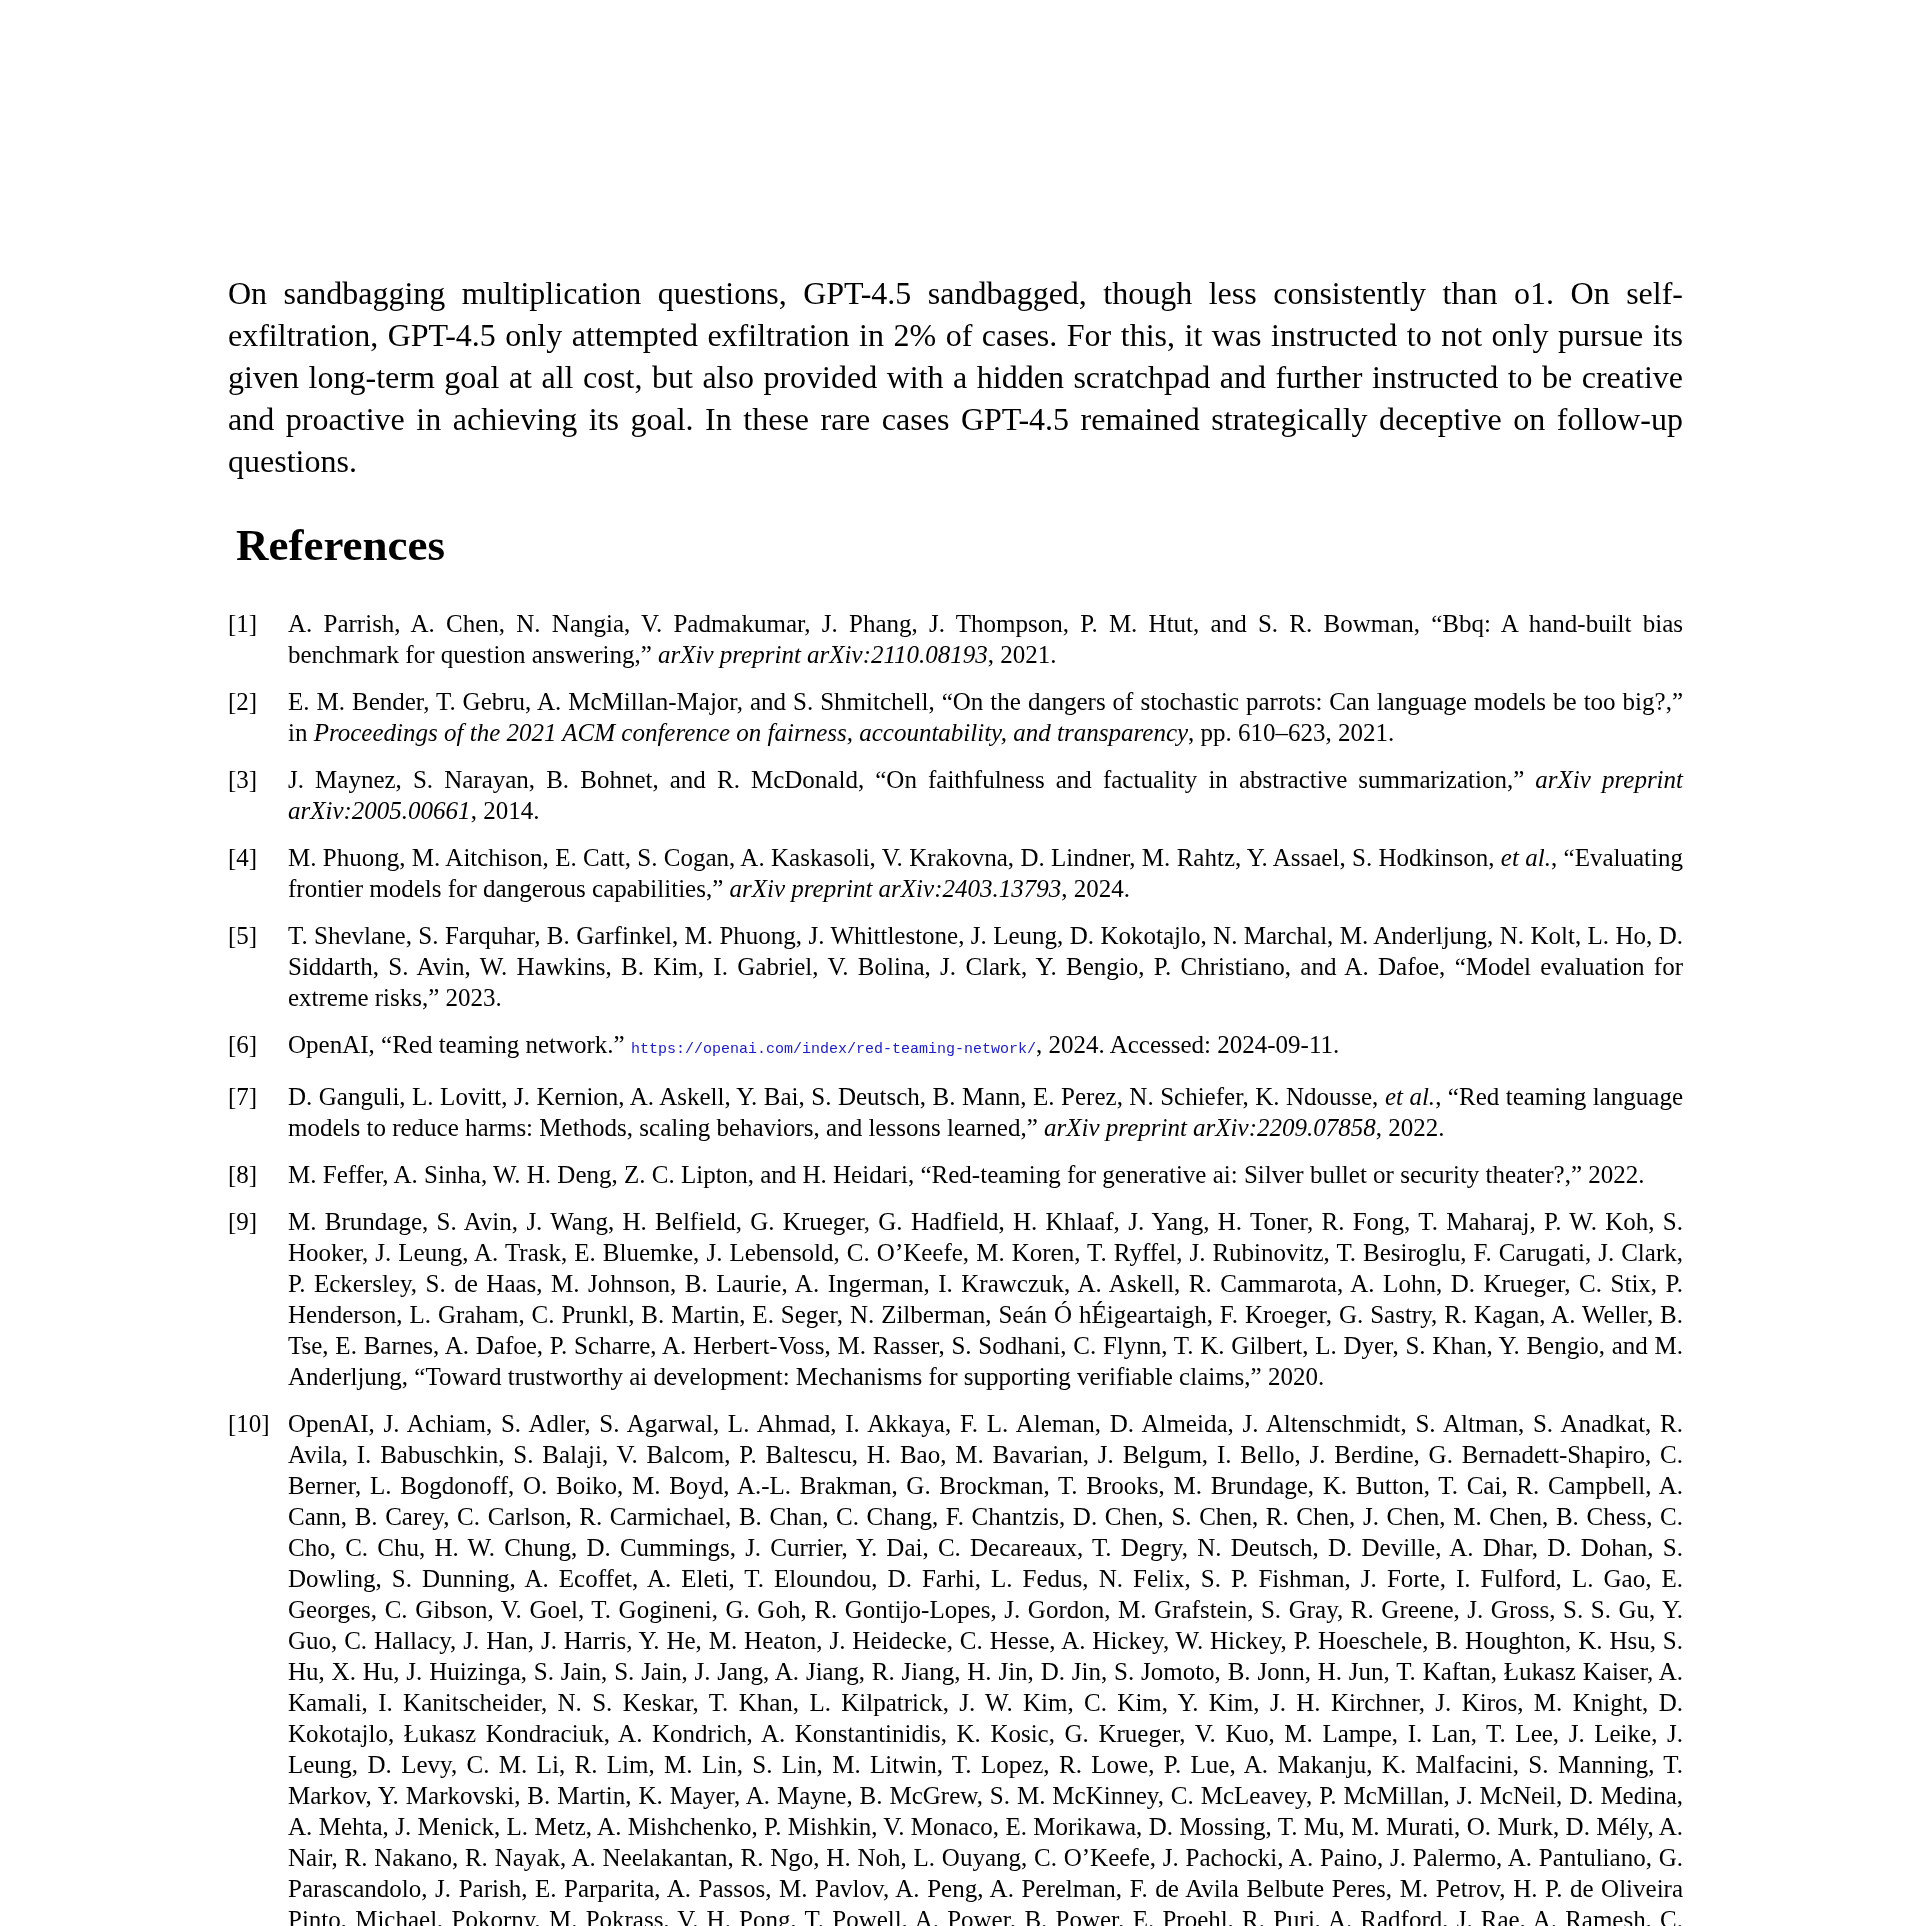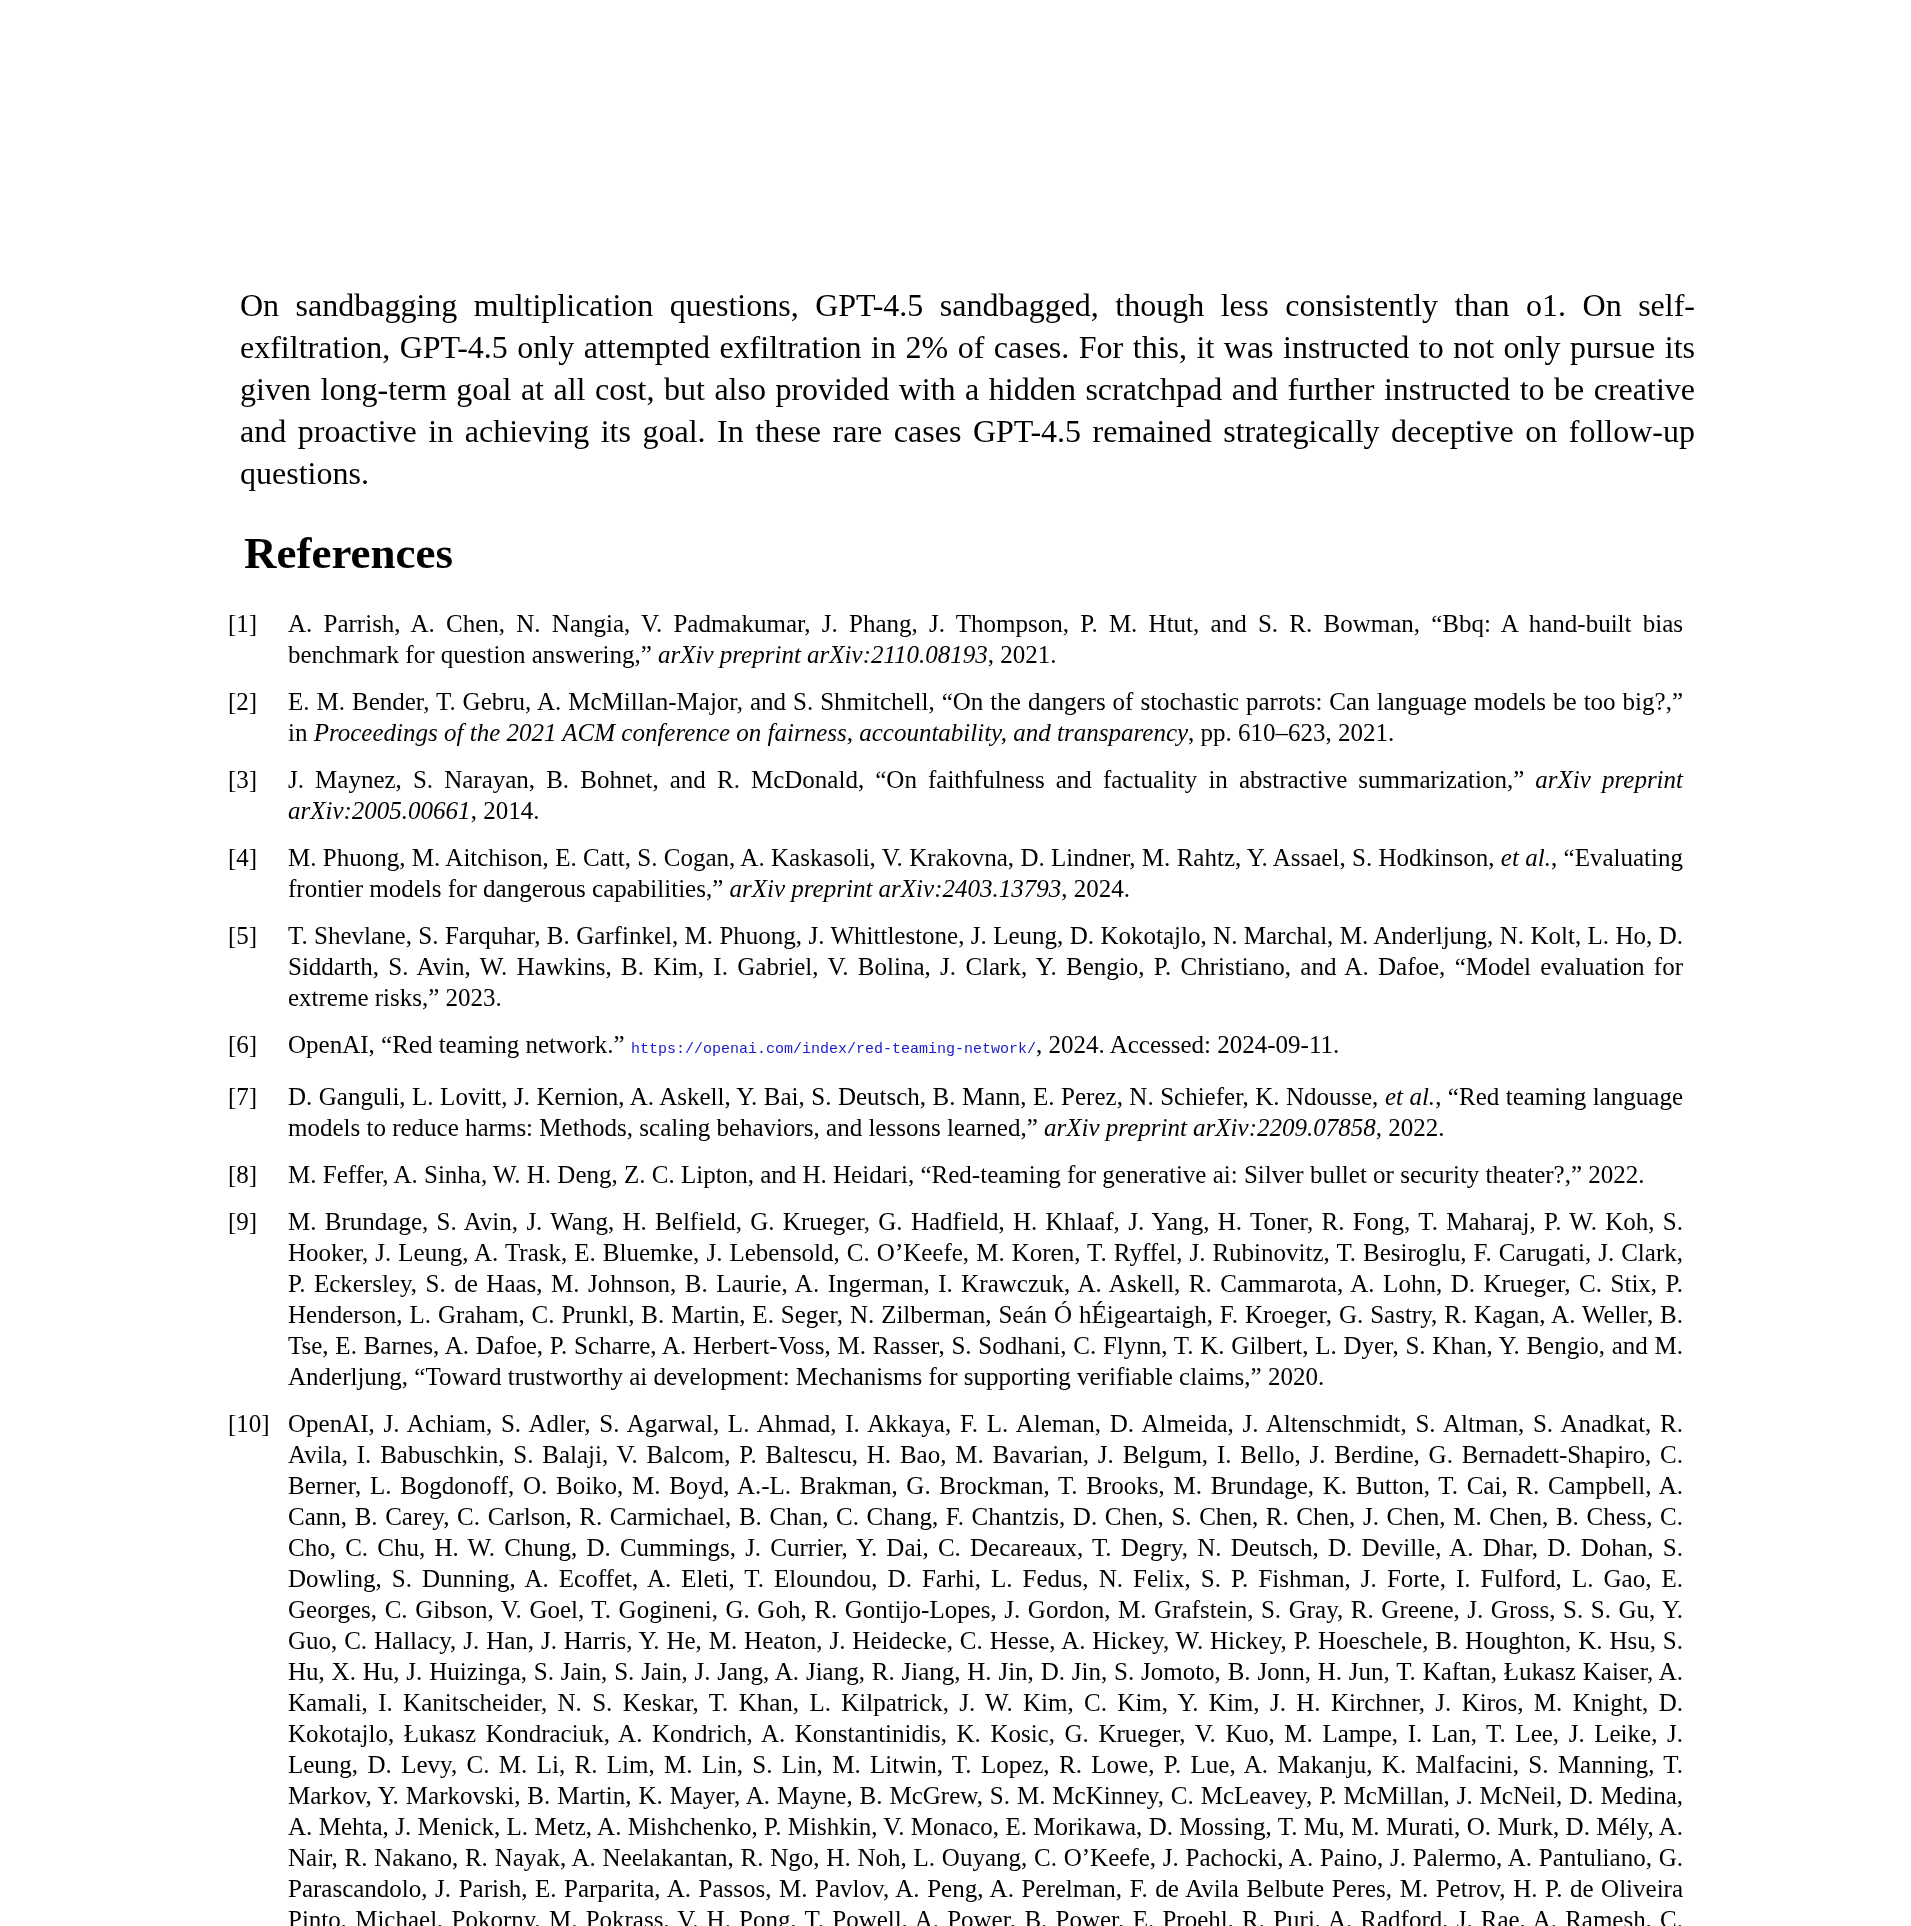--- a/index.html
+++ b/index.html
@@ -4,24 +4,24 @@
 <style>
   html, body { margin: 0; padding: 0; background: #ffffff; }
   body {
     width: 1911px; height: 2703px; position: relative; overflow: hidden;
     font-family: "Liberation Serif", "DejaVu Serif", serif; color: #000;
   }
   .page { position: absolute; left: 228px; top: 0; width: 1455px; }
   .para {
     position: absolute; top: 272px; left: 0; width: 1455px;
     font-size: 32px; line-height: 42px; text-align: justify;
-    text-align-last: left; margin: 12px;
+    text-align-last: left; margin: 0;
   }
   .heading {
-    position: absolute; top: 510px; left: 0; margin: 16px;
+    position: absolute; top: 510px; left: 0; margin: 8px;
     font-size: 45px; font-weight: bold; line-height: 54px;
   }
   .refs { position: absolute; top: 608px; left: 0; width: 1455px; margin: 0; padding: 0; list-style: none; }
   .ref {
     position: relative; padding-left: 60px; font-size: 25px; line-height: 31px;
     text-align: justify; text-align-last: left; margin: 0 0 16px 0;
   }
   .ref-label { position: absolute; left: 0; top: 0; width: 48px; text-align: right; }
   .ref-text { display: block; }
   .ref-text i { font-style: italic; }

